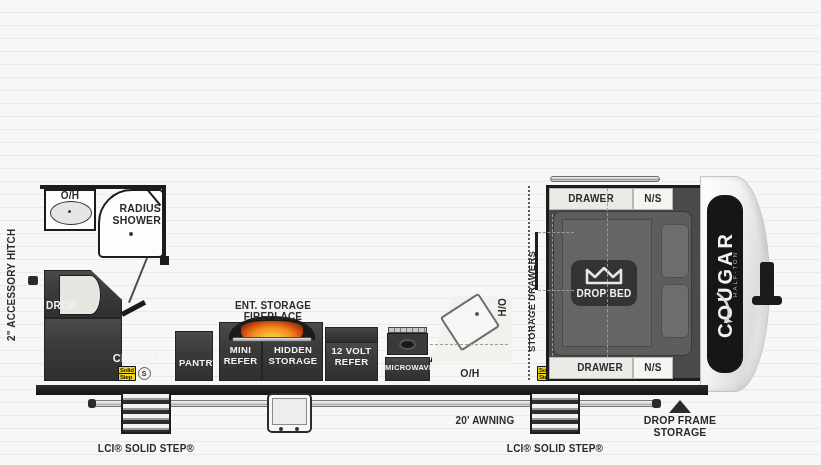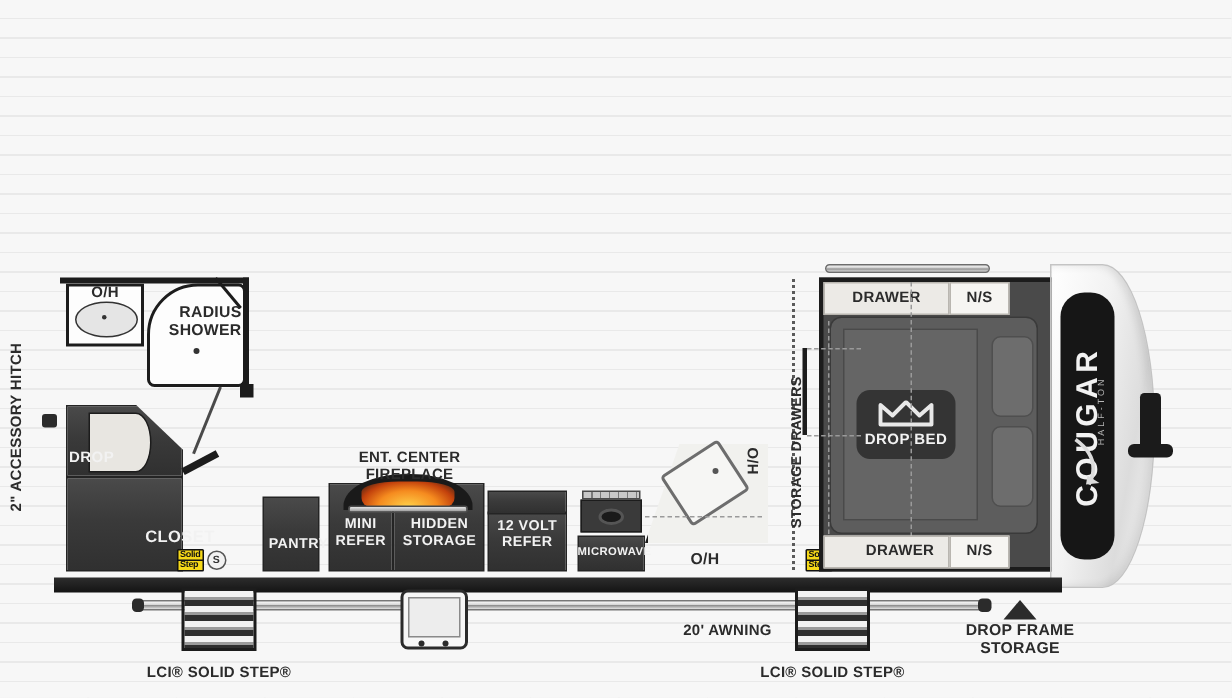--- a/index.html
+++ b/index.html
@@ -165,21 +165,21 @@
               transform:rotate(22deg);transform-origin:top center;"></div>
   <div class="abs" style="left:160px;top:256px;width:9px;height:9px;background:#1c1c1c;"></div>
 
   <div class="abs dk" style="left:44px;top:270px;width:78px;height:48px;
               clip-path:polygon(0 0,60% 0,100% 62%,100% 100%,0 100%);"></div>
   <div class="abs" style="left:59px;top:275px;width:40px;height:38px;background:#e8e6e1;
               border:1.5px solid #1c1c1c;border-radius:0 50% 50% 0/0 100% 100% 0;"></div>
   <div class="lbl-w" style="left:46px;top:300px;width:50px;font-size:10px;text-align:left;">DROP</div>
 
   <div class="abs dk" style="left:44px;top:318px;width:78px;height:63px;"></div>
-  <div class="lbl-w" style="left:48px;top:352px;width:96px;font-size:11px;padding-left:24px;">CLOSET</div>
+  <div class="lbl-w" style="left:64px;top:352px;width:96px;font-size:11px;padding-left:24px;">CLOSET</div>
   <div class="abs" style="left:122px;top:312px;width:26px;height:5px;background:#1c1c1c;
               transform:rotate(-28deg);transform-origin:left center;"></div>
 
   <div class="abs" style="left:28px;top:276px;width:10px;height:9px;background:#2b2b2b;border-radius:2px;"></div>
 
   <div class="abs dk" style="left:175px;top:331px;width:38px;height:50px;"></div>
   <div class="lbl-w" style="left:175px;top:358px;width:48px;font-size:9.5px;">PANTRY</div>
 
   <div class="abs dk" style="left:219px;top:322px;width:43px;height:59px;"></div>
   <div class="lbl-w" style="left:219px;top:345px;width:43px;font-size:9.5px;">MINI REFER</div>
@@ -188,21 +188,21 @@
   <div class="lbl-w" style="left:262px;top:345px;width:62px;font-size:9.5px;">HIDDEN STORAGE</div>
 
   <div class="abs" style="left:229px;top:316px;width:86px;height:24px;background:#1a1a1a;
               border-radius:48% 48% 0 0/88% 88% 0 0;"></div>
   <div class="abs" style="left:241px;top:321px;width:62px;height:17px;
               background:radial-gradient(ellipse at 50% 100%,#ffd24a 0%,#f58b1f 45%,#c2410c 72%,#1a1a1a 100%);
               border-radius:40% 40% 6px 6px;"></div>
   <div class="abs" style="left:232px;top:337px;width:80px;height:5px;
               background:linear-gradient(180deg,#e4e4e4,#9a9a9a);border:1px solid #4a4a4a;
               border-radius:2px;box-sizing:border-box;"></div>
-  <div class="lbl" style="left:229px;top:300px;width:88px;font-size:10px;">ENT. CENTER FIREPLACE</div>
+  <div class="lbl" style="left:229px;top:300px;width:88px;font-size:10px;">ENT. STORAGE FIREPLACE</div>
 
   <div class="abs dk" style="left:325px;top:341px;width:53px;height:40px;"></div>
   <div class="abs dk" style="left:325px;top:327px;width:53px;height:16px;"></div>
   <div class="lbl-w" style="left:325px;top:346px;width:53px;font-size:9.5px;">12 VOLT REFER</div>
 
   <div class="abs" style="left:387px;top:333px;width:41px;height:22px;background:#3a3a3a;
               border:1px solid #1c1c1c;box-sizing:border-box;"></div>
   <div class="abs" style="left:399px;top:339px;width:17px;height:11px;border-radius:50%;
               background:#1a1a1a;border:2px solid #555;box-sizing:border-box;"></div>
   <div class="abs" style="left:388px;top:327px;width:39px;height:6px;

